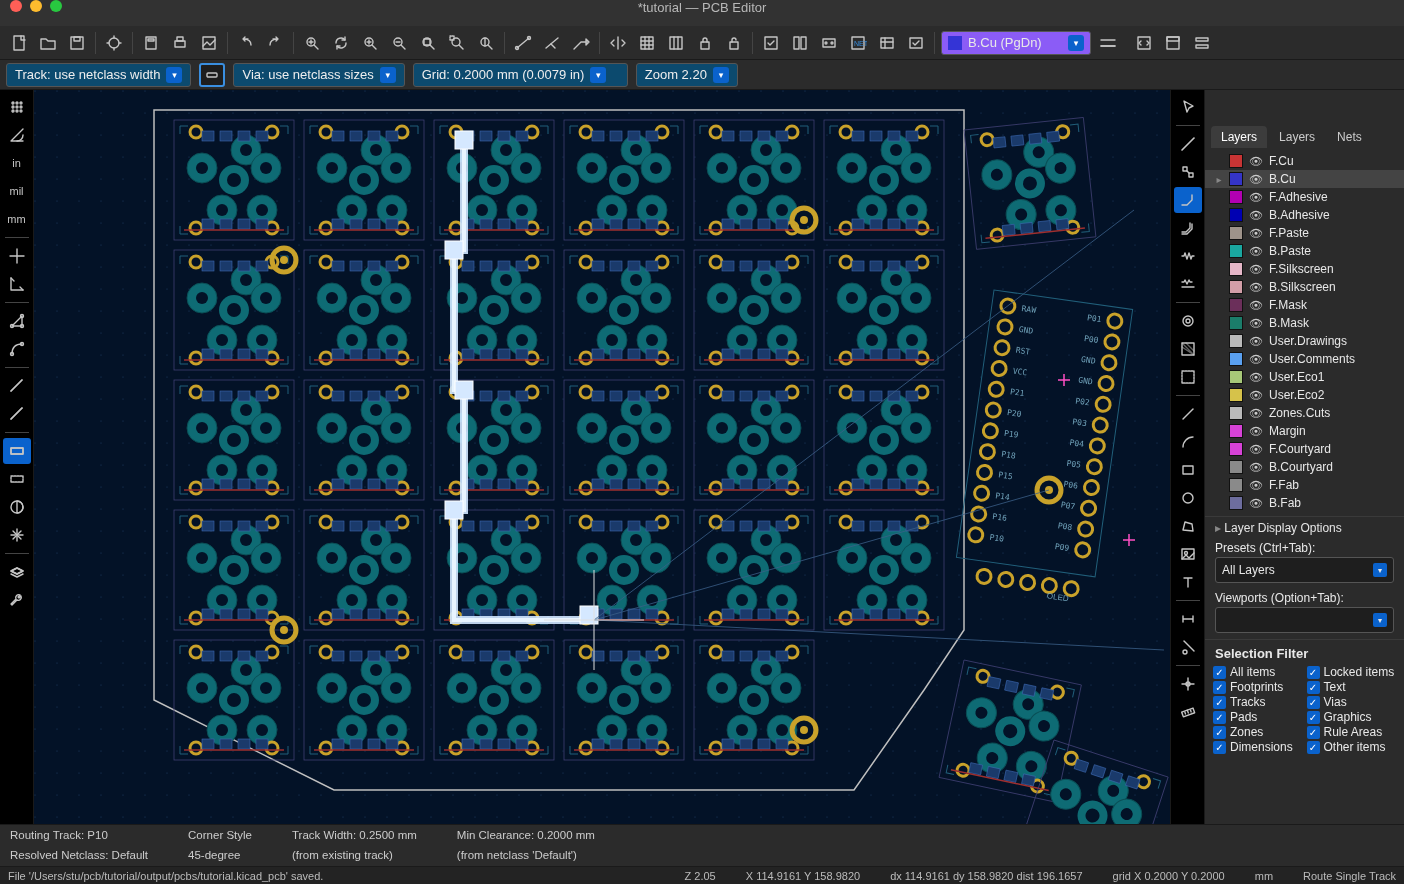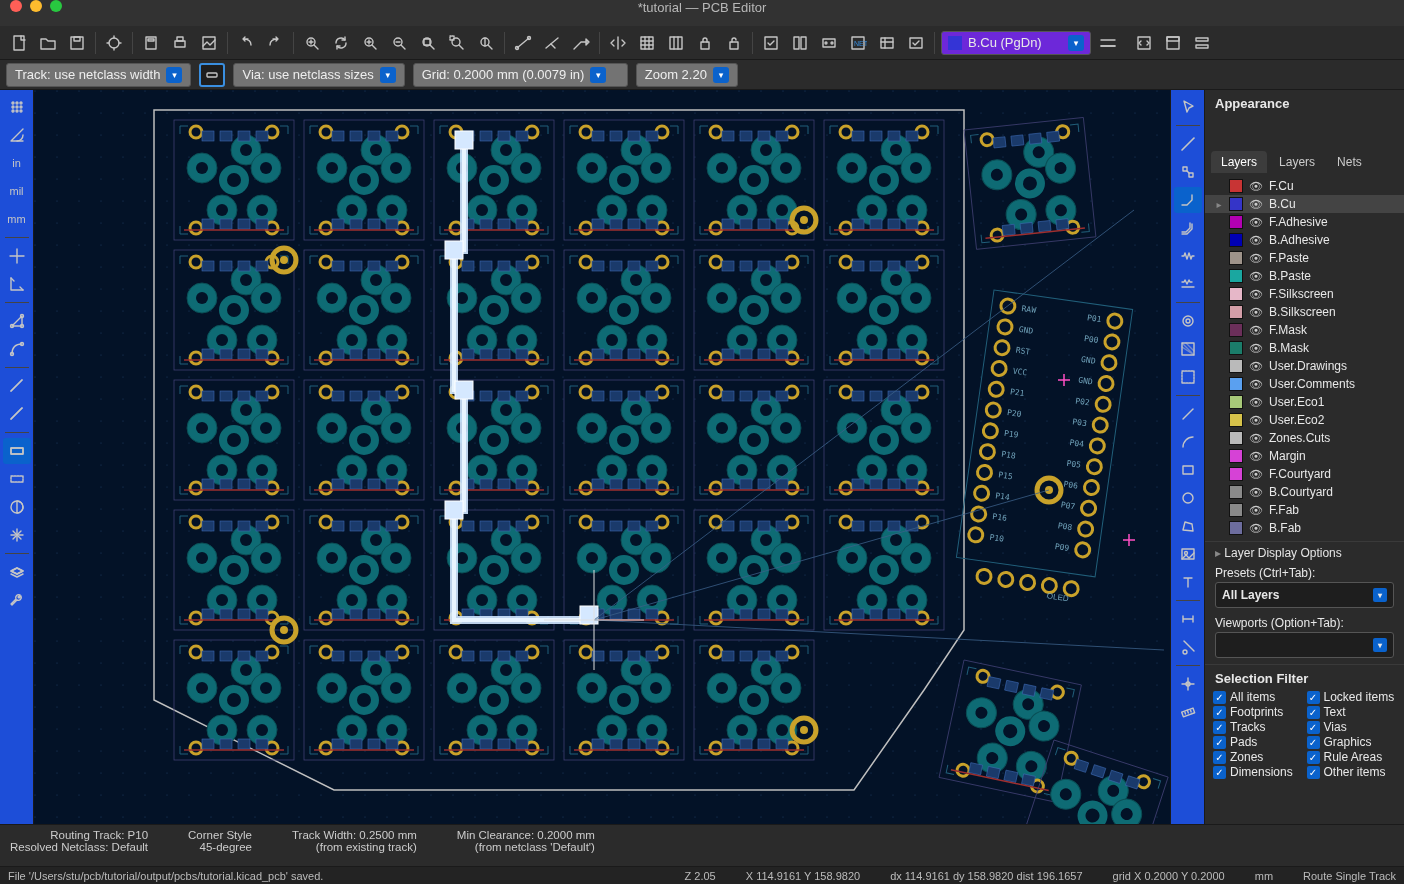--- a/index.html
+++ b/index.html
@@ -27,50 +27,50 @@
   display: flex; align-items: center; padding: 0 6px; gap: 4px;
   border-bottom: 1px solid #1a1a1a;
 }
 .tbtn {
   width: 26px; height: 26px; display:flex; align-items:center; justify-content:center;
   border-radius: 3px; cursor: pointer; color:#c5c5c5;
 }
 .tsep { width:1px; height:22px; background:#444; margin: 0 2px; }
 .layer-combo {
   display:flex; align-items:center; gap:6px;
-  background:#6d28d9; border:1px solid #555; height:24px;
+  background:#8b5cf6; border:1px solid #555; height:24px;
   padding: 0 6px; min-width:150px; border-radius:3px;
 }
 .layer-swatch { width:14px; height:14px; background:#3434d6; }
 .layer-combo .caret { margin-left:auto; }
 
 .subtoolbar {
   height: 30px; background: #2b2b2b;
   display:flex; align-items:center; padding: 0 6px; gap: 8px;
   border-bottom: 1px solid #1a1a1a;
 }
 .combo {
   display:flex; align-items:center; height:24px;
-  background:#737373; border:1px solid #555; border-radius:3px;
+  background:#0c4a6e; border:1px solid #555; border-radius:3px;
   padding: 0 8px; gap:6px; color:#eee;
 }
 .combo .caret, .layer-combo .caret {
   width:16px; height:16px; background:#0a62cc; border-radius:3px;
   display:flex; align-items:center; justify-content:center; font-size:9px; color:#fff;
 }
 .hl-btn {
   width:26px; height:24px; border:2px solid #3a8fe0; border-radius:3px;
   display:flex; align-items:center; justify-content:center; background:#1e1e1e;
 }
 
 .workbench {
   display:flex; height: calc(100% - 26px - 34px - 30px - 42px - 18px);
 }
 .left-toolbar, .right-toolbar {
-  width: 34px; background:#1d4ed8;
+  width: 34px; background:#000000;
   display:flex; flex-direction:column; align-items:center;
   padding: 4px 0; gap: 2px;
 }
 .right-toolbar { border-left:1px solid #1a1a1a; }
 .left-toolbar { border-right:1px solid #1a1a1a; }
 .side-btn {
   width:28px; height:26px; display:flex; align-items:center; justify-content:center;
   border-radius:3px; cursor:pointer; color:#c5c5c5; font-size:11px;
 }
 .side-btn.active { background:#0a62cc; color:#fff; }
@@ -102,40 +102,40 @@
 .lr-swatch { width:14px; height:14px; border:1px solid #111; }
 .lr-eye { width:14px; font-size:11px; color:#ccc; }
 .section-hdr {
   font-size:12px; padding:4px 10px; color:#e5e5e5; cursor:pointer;
   border-top:1px solid #3a3a3a;
 }
 .section-hdr::before { content:"▸ "; color:#888; }
 .preset-row { padding: 2px 10px 6px; font-size:12px; }
 .preset-combo {
   display:flex; align-items:center; height:22px; background:#1e1e1e;
-  border:1px solid #555; border-radius:3px; padding:12px 6px; margin-top:2px;font-weight:bold;
+  border:1px solid #555; border-radius:3px; padding:12px 6px; margin-top:2px;
 }
 .preset-combo .caret { margin-left:auto; width:14px; height:14px; background:#0a62cc;
   border-radius:2px; display:flex; align-items:center; justify-content:center; font-size:8px; }
 
 .selection-filter { border-top:1px solid #3a3a3a; padding: 4px 0 6px; }
 .sf-grid { display:grid; grid-template-columns: 1fr 1fr; padding: 0 8px; gap: 1px 4px; font-size:12px; }
 .sf-item { display:flex; align-items:center; gap:4px; white-space:nowrap; overflow:hidden; }
 .chk {
   width:13px; height:13px; border-radius:2px; background:#0a62cc;
   display:flex; align-items:center; justify-content:center; font-size:10px; color:#fff;
   flex-shrink:0;
 }
 
 .info-bar {
   height:42px; background:#2b2b2b; border-top:1px solid #1a1a1a;
   display:flex; align-items:flex-start; padding: 4px 10px; gap:40px;
   font-size:11.5px; color:#ccc;
 }
-.info-col { display:flex; flex-direction:column; gap:0;text-align:right; }
+.info-col { display:flex; flex-direction:column; gap:8px; }
 .status-bar {
   height:18px; background:#232323; border-top:1px solid #1a1a1a;
   display:flex; align-items:center; padding: 0 8px; gap: 30px;
   font-size:11px; color:#bbb;
 }
 .status-bar .seg { white-space:nowrap; }
 .status-bar .spacer { flex:1; }
 
 
 .ic { width:18px; height:18px; }
@@ -1653,21 +1653,20 @@
       </div>
       <div class="side-btn">
         <svg class="ic" viewBox="0 0 18 18">
           <rect x="3" y="7" width="12" height="5" transform="rotate(-20 9 9)"></rect>
           <path d="M6 8v2M9 7v3M12 8v2" transform="rotate(-20 9 9)"></path>
         </svg>
       </div>
     </div>
 
   <div class="right-panel">
-    <div class="panel-title">Appearance</div>
     <div class="tabs" id="appearance-tabs">
         <div class="tab active">Layers</div>
         <div class="tab">Layers</div>
         <div class="tab">Nets</div>
       </div>
     <div class="layer-list" id="layer-list">
         <div class="layer-row">
           <span class="lr-arrow"></span>
     <span class="lr-swatch" style="background:#c83434"></span>
     <span class="lr-eye">👁</span>

